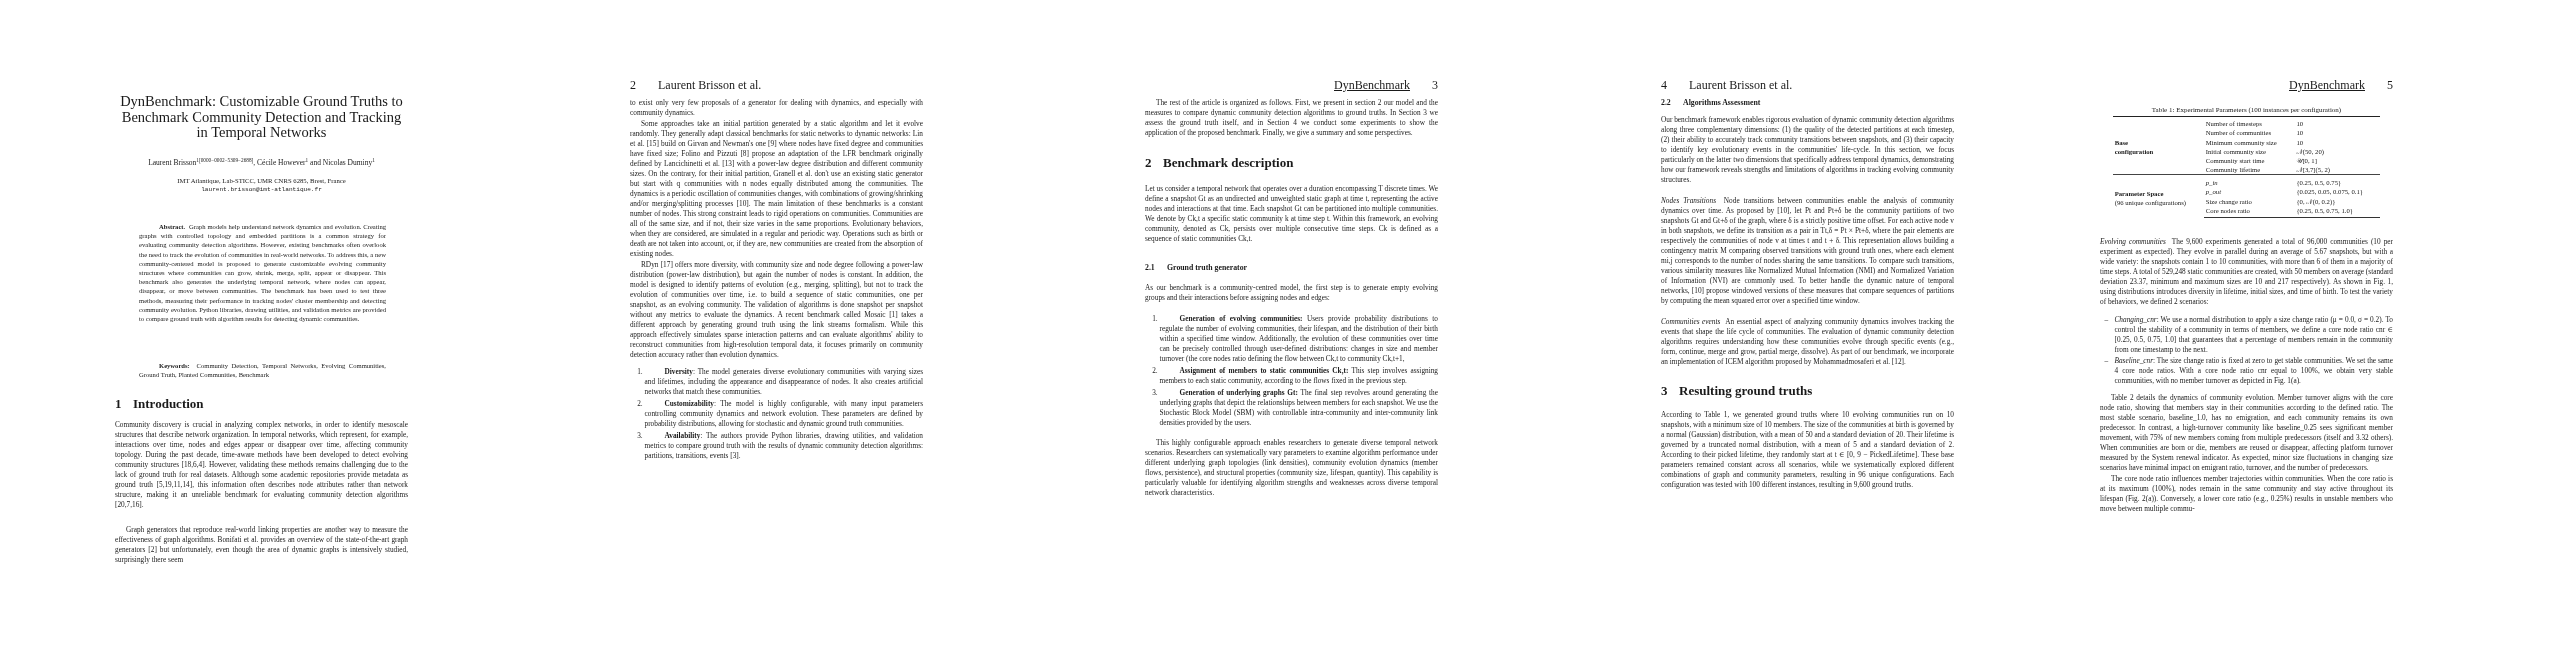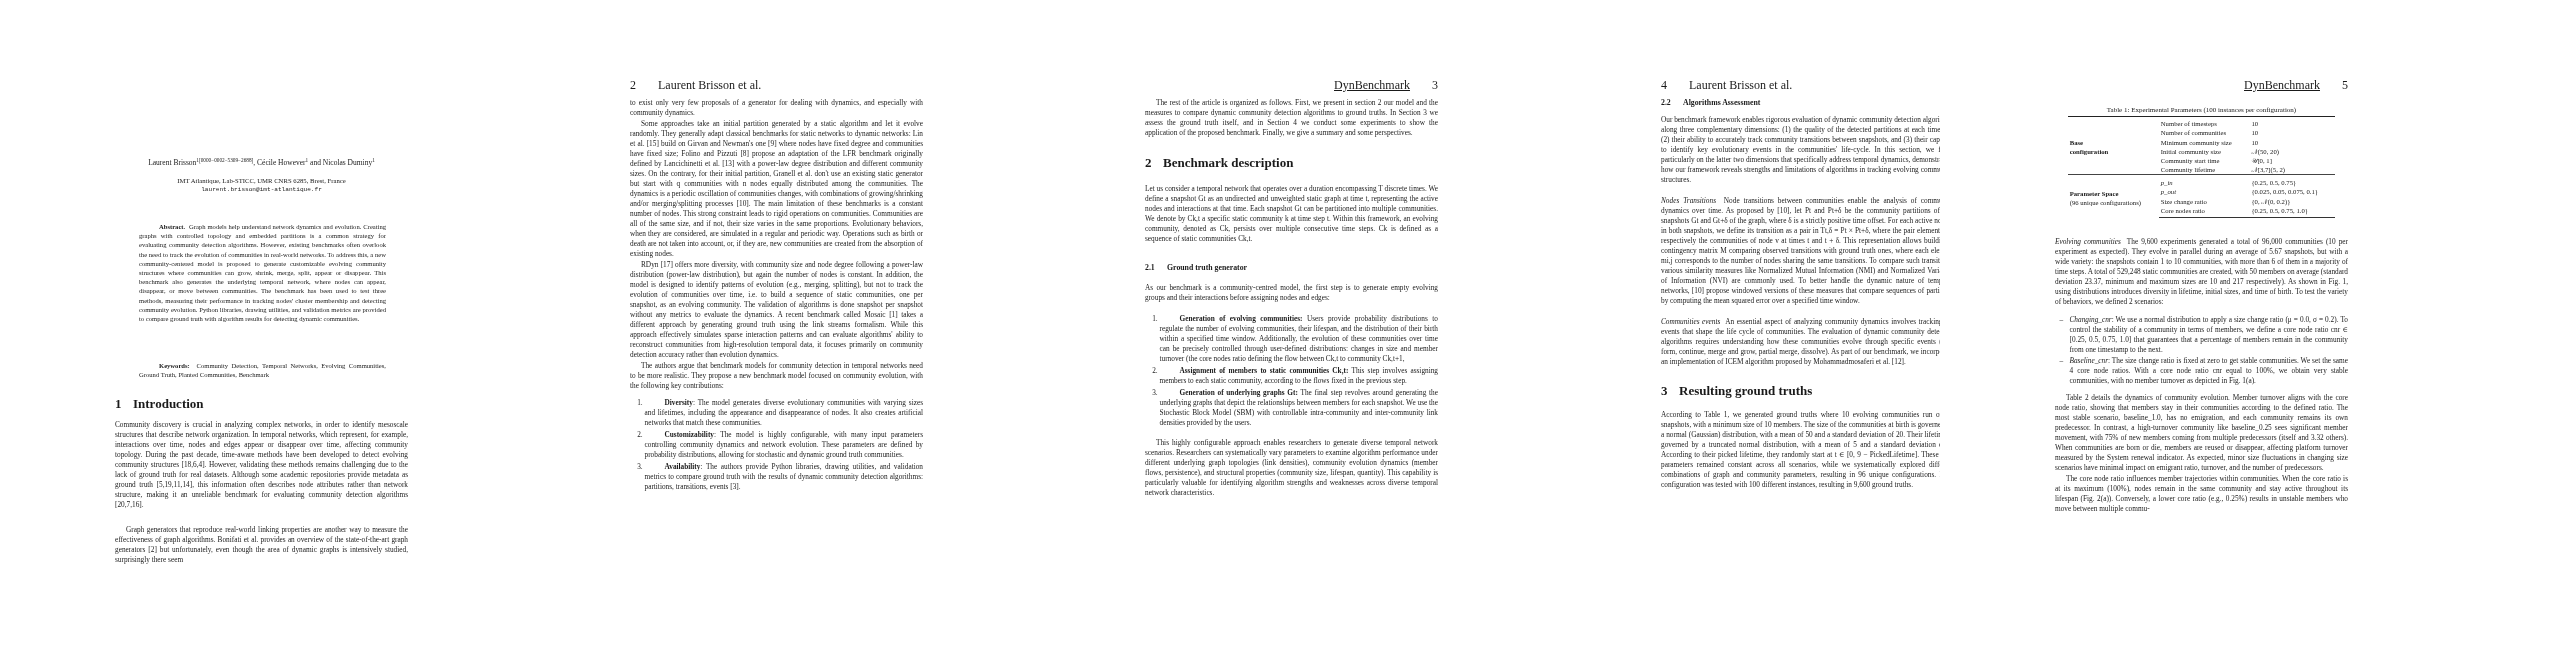--- a/index.html
+++ b/index.html
@@ -39,20 +39,25 @@
   table.t1 tr.botrule td { border-bottom:1.1px solid #333; padding-bottom:1.7px; }
   .grp { font-weight:bold; }
   sub, sup { font-size:70%; line-height:0; }
 </style>
 </head>
 <body>
 
 <div class="stamp">arXiv:2510.06245v1  [cs.SI]  3 Oct 2025</div>
 
 <div class="page" style="left:0">
+  <div class="col" style="top:94px">
+    <p class="title">DynBenchmark: Customizable Ground Truths to</p>
+    <p class="title">Benchmark Community Detection and Tracking</p>
+    <p class="title">in Temporal Networks</p>
+  </div>
   <div class="col authors" style="top:158px">
     <span>Laurent Brisson</span><sup>1[0000−0002−5309−2688]</sup><span>, Cécile However</span><sup>1</sup><span> and Nicolas Duminy</span><sup>1</sup>
   </div>
   <div class="col affil" style="top:176px">
     <div>IMT Atlantique, Lab-STICC, UMR CNRS 6285, Brest, France</div>
     <div class="mono">laurent.brisson@imt-atlantique.fr</div>
   </div>
   <div class="abs" style="top:222px">
     <span class="b">Abstract.</span>&nbsp;
     <span>Graph models help understand network dynamics and evolution. Creating graphs with controlled topology and embedded partitions is a common strategy for evaluating community detection algorithms. However, existing benchmarks often overlook the need to track the evolution of communities in real-world networks. To address this, a new community-centered model is proposed to generate customizable evolving community structures where communities can grow, shrink, merge, split, appear or disappear. This benchmark also generates the underlying temporal network, where nodes can appear, disappear, or move between communities. The benchmark has been used to test three methods, measuring their performance in tracking nodes' cluster membership and detecting community evolution. Python libraries, drawing utilities, and validation metrics are provided to compare ground truth with algorithm results for detecting dynamic communities.</span>
@@ -71,21 +76,20 @@
 </div>
 
 <div class="page" style="left:515px">
   <div class="runhead">
     <span class="num">2</span><span>Laurent Brisson et al.</span>
   </div>
   <div class="col" style="top:98px">
     <p class="p">to exist only very few proposals of a generator for dealing with dynamics, and especially with community dynamics.</p>
     <p class="p indent" style="margin-top:1.1px">Some approaches take an initial partition generated by a static algorithm and let it evolve randomly. They generally adapt classical benchmarks for static networks to dynamic networks: Lin et al. [15] build on Girvan and Newman's one [9] where nodes have fixed degree and communities have fixed size; Folino and Pizzuti [8] propose an adaptation of the LFR benchmark originally defined by Lancichinetti et al. [13] with a power-law degree distribution and different community sizes. On the contrary, for their initial partition, Granell et al. don't use an existing static generator but start with q communities with n nodes equally distributed among the communities. The dynamics is a periodic oscillation of communities changes, with combinations of growing/shrinking and/or merging/splitting processes [10]. The main limitation of these benchmarks is a constant number of nodes. This strong constraint leads to rigid operations on communities. Communities are all of the same size, and if not, their size varies in the same proportions. Evolutionary behaviors, when they are considered, are simulated in a regular and periodic way. Operations such as birth or death are not taken into account, or, if they are, new communities are created from the absorption of existing nodes.</p>
     <p class="p indent" style="margin-top:1.1px">RDyn [17] offers more diversity, with community size and node degree following a power-law distribution (power-law distribution), but again the number of nodes is constant. In addition, the model is designed to identify patterns of evolution (e.g., merging, splitting), but not to track the evolution of communities over time, i.e. to build a sequence of static communities, one per snapshot, as an evolving community. The validation of algorithms is done snapshot per snapshot without any metrics to evaluate the dynamics. A recent benchmark called Mosaic [1] takes a different approach by generating ground truth using the link streams formalism. While this approach effectively simulates sparse interaction patterns and can evaluate algorithms' ability to reconstruct communities from high-resolution temporal data, it focuses primarily on community detection accuracy rather than evolution dynamics.</p>
-    <p class="p indent" style="margin-top:1.1px">The authors argue that benchmark models for community detection in temporal networks need to be more realistic. They propose a new benchmark model focused on community evolution, with the following key contributions:</p>
     <ol class="items" style="margin-top:6.7px">
       <li><span class="b">Diversity</span><span>: The model generates diverse evolutionary communities with varying sizes and lifetimes, including the appearance and disappearance of nodes. It also creates artificial networks that match these communities.</span></li>
       <li><span class="b">Customizability</span><span>: The model is highly configurable, with many input parameters controlling community dynamics and network evolution. These parameters are defined by probability distributions, allowing for stochastic and dynamic ground truth communities.</span></li>
       <li><span class="b">Availability</span><span>: The authors provide Python libraries, drawing utilities, and validation metrics to compare ground truth with the results of dynamic community detection algorithms: partitions, transitions, events [3].</span></li>
     </ol>
   </div>
 </div>
 
 <div class="page" style="left:1030px">
   <div class="runhead right">
@@ -113,21 +117,21 @@
   <div class="col" style="top:98px">
     <p class="subsec"><span class="n">2.2</span><span>Algorithms Assessment</span></p>
     <p class="p" style="margin-top:7.8px">Our benchmark framework enables rigorous evaluation of dynamic community detection algorithms along three complementary dimensions: (1) the quality of the detected partitions at each timestep, (2) their ability to accurately track community transitions between snapshots, and (3) their capacity to identify key evolutionary events in the communities' life-cycle. In this section, we focus particularly on the latter two dimensions that specifically address temporal dynamics, demonstrating how our framework reveals strengths and limitations of algorithms in tracking evolving community structures.</p>
     <p class="p" style="margin-top:11px"><span class="i">Nodes Transitions</span>&nbsp; <span>Node transitions between communities enable the analysis of community dynamics over time. As proposed by [10], let Pt and Pt+δ be the community partitions of two snapshots Gt and Gt+δ of the graph, where δ is a strictly positive time offset. For each active node v in both snapshots, we define its transition as a pair in Tt,δ = Pt × Pt+δ, where the pair elements are respectively the communities of node v at times t and t + δ. This representation allows building a contingency matrix M comparing observed transitions with ground truth ones, where each element mi,j corresponds to the number of nodes sharing the same transitions. To compare such transitions, various similarity measures like Normalized Mutual Information (NMI) and Normalized Variation of Information (NVI) are commonly used. To better handle the dynamic nature of temporal networks, [10] propose windowed versions of these measures that compare sequences of partitions by computing the mean squared error over a specified time window.</span></p>
     <p class="p" style="margin-top:11px"><span class="i">Communities events</span>&nbsp; <span>An essential aspect of analyzing community dynamics involves tracking the events that shape the life cycle of communities. The evaluation of dynamic community detection algorithms requires understanding how these communities evolve through specific events (e.g., form, continue, merge and grow, partial merge, dissolve). As part of our benchmark, we incorporate an implementation of ICEM algorithm proposed by Mohammadmosaferi et al. [12].</span></p>
     <p class="sec" style="margin-top:16.7px"><span class="n">3</span><span>Resulting ground truths</span></p>
     <p class="p" style="margin-top:11px">According to Table 1, we generated ground truths where 10 evolving communities run on 10 snapshots, with a minimum size of 10 members. The size of the communities at birth is governed by a normal (Gaussian) distribution, with a mean of 50 and a standard deviation of 20. Their lifetime is governed by a truncated normal distribution, with a mean of 5 and a standard deviation of 2. According to their picked lifetime, they randomly start at t ∈ [0, 9 − PickedLifetime]. These base parameters remained constant across all scenarios, while we systematically explored different combinations of graph and community parameters, resulting in 96 unique configurations. Each configuration was tested with 100 different instances, resulting in 9,600 ground truths.</p>
   </div>
 </div>
 
-<div class="page" style="left:1940px">
+<div class="page" style="left:1985px">
   <div class="runhead right">
     <span>DynBenchmark</span><span class="num">5</span>
   </div>
   <div class="t1cap">Table 1: Experimental Parameters (100 instances per configuration)</div>
   <table class="t1">
     <tbody>
         <tr class="toprule">
       <td rowspan="6" style="vertical-align:middle" class="grp"><span>Base</span><br><span>configuration</span></td>
       <td>Number of timesteps</td>
       <td>10</td>

